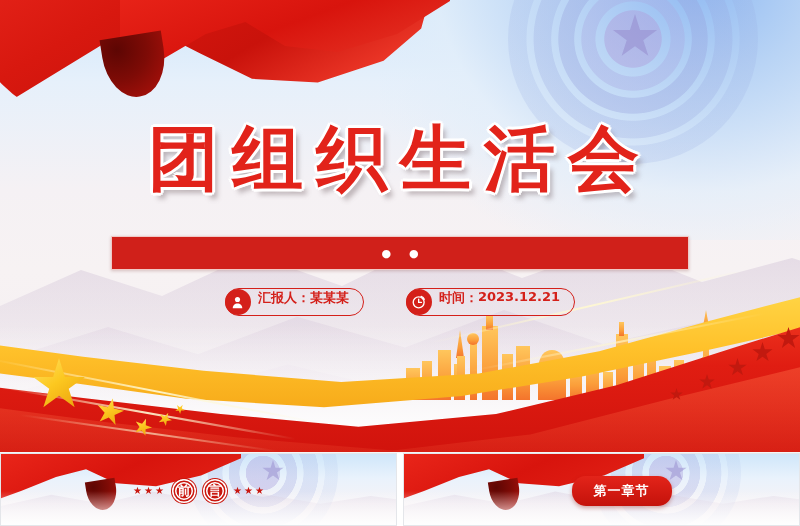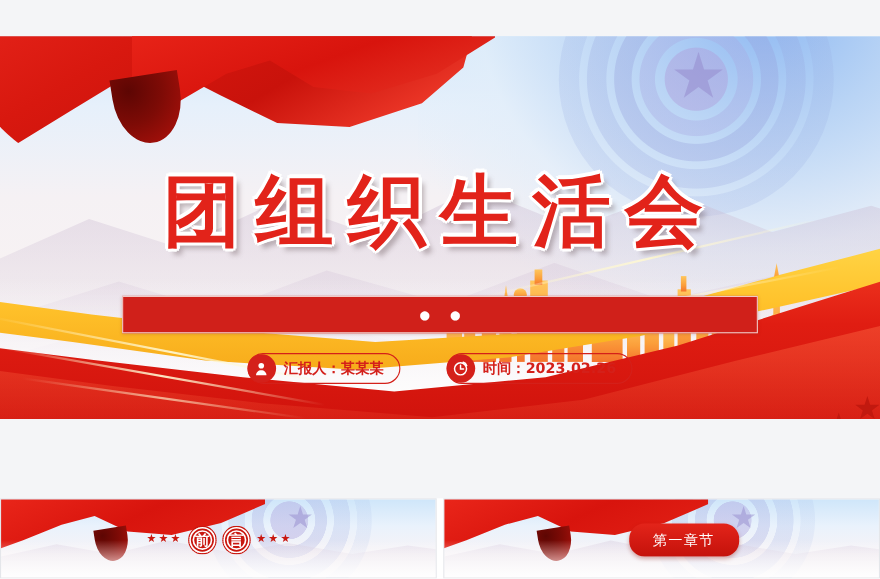--- a/index.html
+++ b/index.html
@@ -6,25 +6,24 @@
   html, body {
     width: 800px; height: 526px;
     background: #ffffff;
     font-family: "DejaVu Sans", "Liberation Sans", sans-serif;
     overflow: hidden;
   }
   .stage { position: relative; width: 800px; height: 526px; background: #f4f5f7; }
 
   
   .slide-main {
-    position: absolute; left: 0; top: 0; width: 800px; height: 348px;
+    position: absolute; left: 0; top: 0; width: 800px; height: 452px;
     overflow: hidden;
     background:
       linear-gradient(to bottom, #cfe6fa 0%, #e6f0fb 18%, #f5f1f4 42%, #f7f2f3 60%, #f3eef1 100%);
-    margin-top: 33px;
   }
   
   .sky-blue {
     position: absolute; right: 0; top: 0; width: 420px; height: 240px;
     background: radial-gradient(ellipse at 75% -10%, #8fb9f2 0%, #b9d4f5 28%, rgba(226,238,250,0.75) 58%, rgba(245,246,250,0) 80%);
   }
   
   .ring-emblem {
     position: absolute; right: 42px; top: -86px; width: 250px; height: 250px;
     border-radius: 50%;
@@ -156,21 +155,21 @@
     color: #ffffff; font-size: 13.5px; font-weight: 700; letter-spacing: .4px;
     white-space: nowrap;
   }
   .dot { color:#fff; font-size: 11px; padding: 0 9px; line-height: 1; }
 
   .meta-row {
     position: absolute; left: 0; top: 288px; width: 800px;
     display: flex; justify-content: center; gap: 42px;
   }
   .meta-pill {
-    display: flex; align-items: center; height: 28px;
+    display: flex; height: 28px;
     border: 1.6px solid #d4201a; border-radius: 14px;
     padding-right: 14px; background: transparent;
   }
   .meta-ic {
     width: 26px; height: 26px; border-radius: 50%;
     background: #d4201a; margin-left: -1px; margin-right: 7px;
     display: flex; align-items: center; justify-content: center;
     flex: 0 0 auto;
   }
   .meta-label { color:#d4201a; font-size: 13px; font-weight: 700; white-space: nowrap; }
@@ -226,21 +225,21 @@
     width: 26px; height: 26px; border-radius: 50%;
     background: #c9170f; color: #fff;
     display:flex; align-items:center; justify-content:center;
     font-size: 13px; font-weight: 700;
     box-shadow: 0 0 0 1.5px #fff inset, 0 0 0 3px #c9170f inset, 0 0 0 4.5px #fff inset;
     border: 1.5px dotted #c9170f;
   }
   .ministars { color:#c9170f; font-size: 10px; letter-spacing: 2px; }
   .chapter-pill {
     background: linear-gradient(to bottom, #e3241a, #c4120b);
-    color:#fff; font-size: 13px; font-weight:400; letter-spacing: 1px;
+    color:#fff; font-size: 13px; font-weight:700; letter-spacing: 1px;
     padding: 6px 22px; border-radius: 14px;
     box-shadow: 0 2px 4px rgba(140,20,10,.35);
     margin-left: 38px;
   }
 </style>
 </head>
 <body>
 
 <div class="stage">
 
@@ -348,21 +347,21 @@
 
       <div class="meta-pill">
         <span class="meta-ic">
           <svg width="16" height="16" viewBox="0 0 24 24" fill="none" stroke="#ffffff" stroke-width="2" stroke-linecap="round">
             <circle cx="11.5" cy="12.5" r="8.2" fill="none"></circle>
             <path d="M11.5 7.6 V12.6 H15.6"></path>
             <path d="M15.2 3.6 a7 7 0 0 1 4.6 4.3" stroke-width="2.2"></path>
           </svg>
         </span>
         <span class="meta-label">时间：</span>
-        <span class="meta-value">2023.02.26</span>
+        <span class="meta-value">2023.12.21</span>
       </div>
 
     </div>
   </div>
 
   <div class="thumbs">
 
     <div class="thumb">
       <div class="t-ring"></div>
       <div class="t-ring-star"></div>

